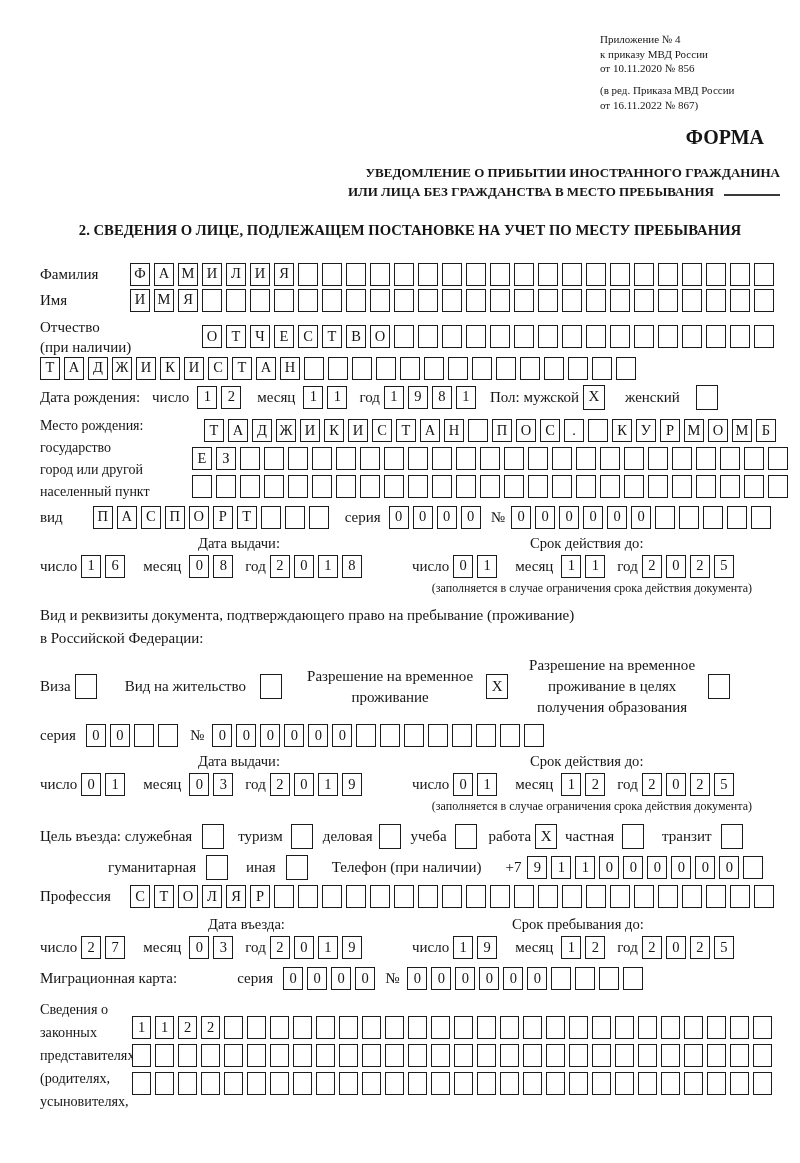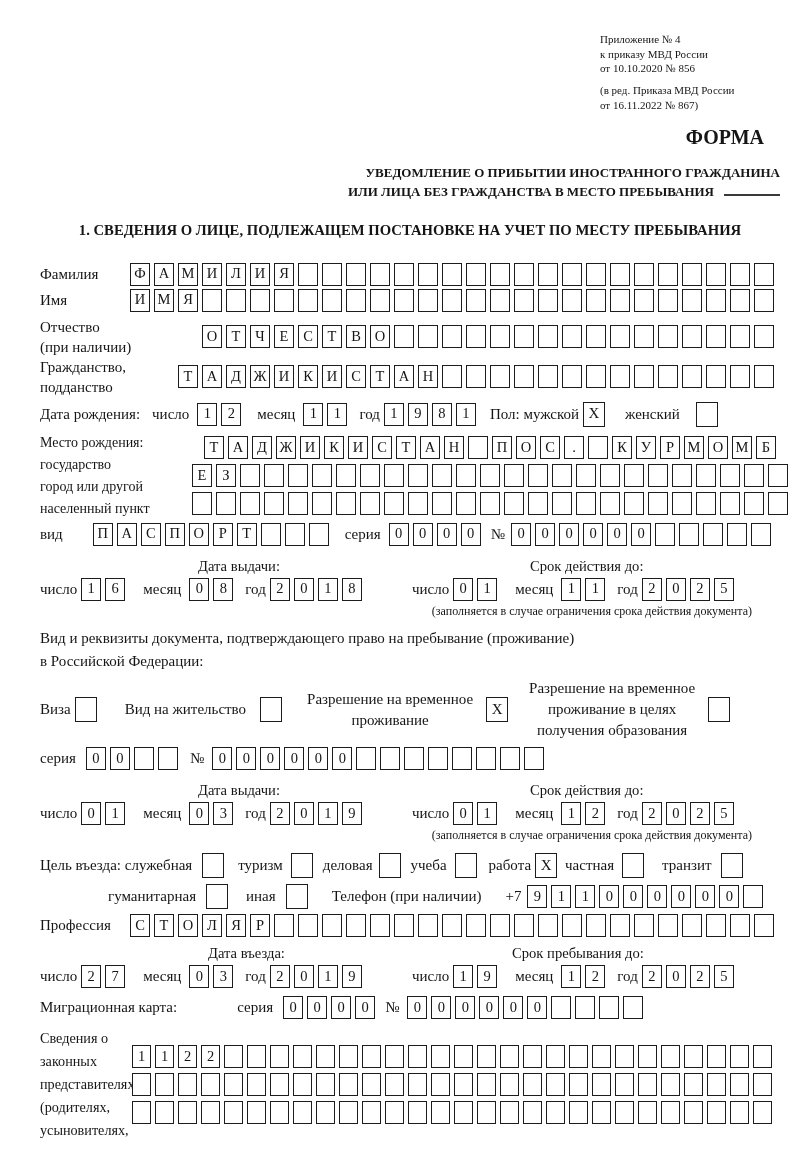--- a/index.html
+++ b/index.html
@@ -36,21 +36,21 @@
   .cbx .cell { width:22px; height:25px; font-size:15px; }
 
   .two { line-height:20px; }
   .four { line-height:22px; }
   .six { line-height:23px; font-size:14.2px; }
   .w90 { width:90px; } .w162 { width:162px; } .w138 { width:138px; }
   .w152 { width:152px; font-size:14px; } .w92 { width:92px; }
 
   .doc-head { text-align:center; font-weight:bold; font-size:14.6px; margin-top:7px; }
 
-  .dates { display:flex; margin-top:12px; }
+  .dates { display:flex; margin-top:6px; }
   .half-l { width:372px; flex:none; }
   .half-r { flex:1; }
   .dhead { font-size:14.6px; }
   .drow { display:flex; align-items:center; margin-top:3px; }
   .note-r { text-align:right; font-size:12px; padding-right:28px; margin-top:3px; }
 
   .ctr { text-align:center; line-height:21px; }
   .w176 { width:176px; }
 
   .ml4{margin-left:4px}.ml6{margin-left:6px}.ml8{margin-left:8px}.ml10{margin-left:10px}
@@ -60,33 +60,33 @@
   .mt10{margin-top:10px}.mt24{margin-top:24px}
 </style>
 </head>
 <body>
 
 <div class="page">
 
   <div class="top-note">
     <div>Приложение № 4</div>
     <div>к приказу МВД России</div>
-    <div>от 10.10.2020 № 856</div>
+    <div>от 10.11.2020 № 856</div>
     <div class="g2">(в ред. Приказа МВД России</div>
     <div>от 16.11.2022 № 867)</div>
   </div>
 
   <div class="forma">ФОРМА</div>
 
   <div class="title">
     <div>УВЕДОМЛЕНИЕ О ПРИБЫТИИ ИНОСТРАННОГО ГРАЖДАНИНА</div>
     <div><span>ИЛИ ЛИЦА БЕЗ ГРАЖДАНСТВА В МЕСТО ПРЕБЫВАНИЯ</span><span class="uline"></span></div>
   </div>
 
-  <div class="sec-head">1. СВЕДЕНИЯ О ЛИЦЕ, ПОДЛЕЖАЩЕМ ПОСТАНОВКЕ НА УЧЕТ ПО МЕСТУ ПРЕБЫВАНИЯ</div>
+  <div class="sec-head">2. СВЕДЕНИЯ О ЛИЦЕ, ПОДЛЕЖАЩЕМ ПОСТАНОВКЕ НА УЧЕТ ПО МЕСТУ ПРЕБЫВАНИЯ</div>
 
   <div class="row mt24 ai-c">
     <div class="lbl w90">Фамилия</div>
     <div class="cells">
         <span class="cell">Ф</span>
         <span class="cell">А</span>
         <span class="cell">М</span>
         <span class="cell">И</span>
         <span class="cell">Л</span>
         <span class="cell">И</span>
@@ -174,24 +174,20 @@
         <span class="cell"></span>
         <span class="cell"></span>
         <span class="cell"></span>
         <span class="cell"></span>
         <span class="cell"></span>
         <span class="cell"></span>
       </div>
   </div>
 
   <div class="row">
-    <div class="lbl w138 two">
-      <div>Гражданство,</div>
-      <div>подданство</div>
-    </div>
     <div class="cells">
         <span class="cell">Т</span>
         <span class="cell">А</span>
         <span class="cell">Д</span>
         <span class="cell">Ж</span>
         <span class="cell">И</span>
         <span class="cell">К</span>
         <span class="cell">И</span>
         <span class="cell">С</span>
         <span class="cell">Т</span>

